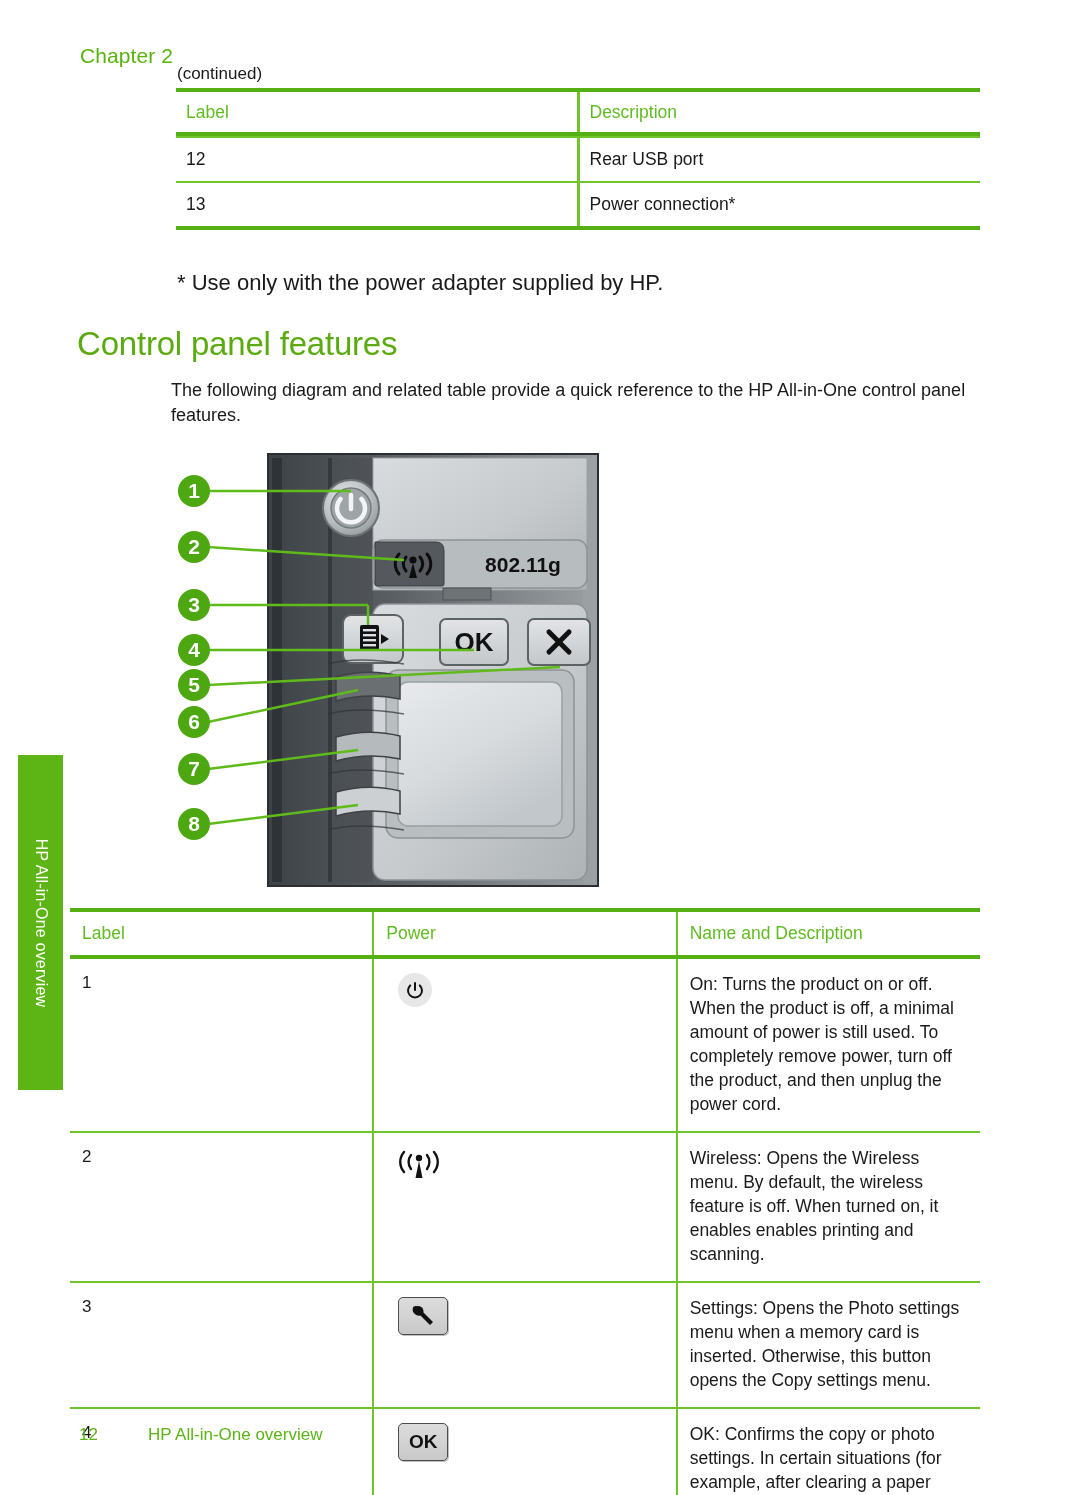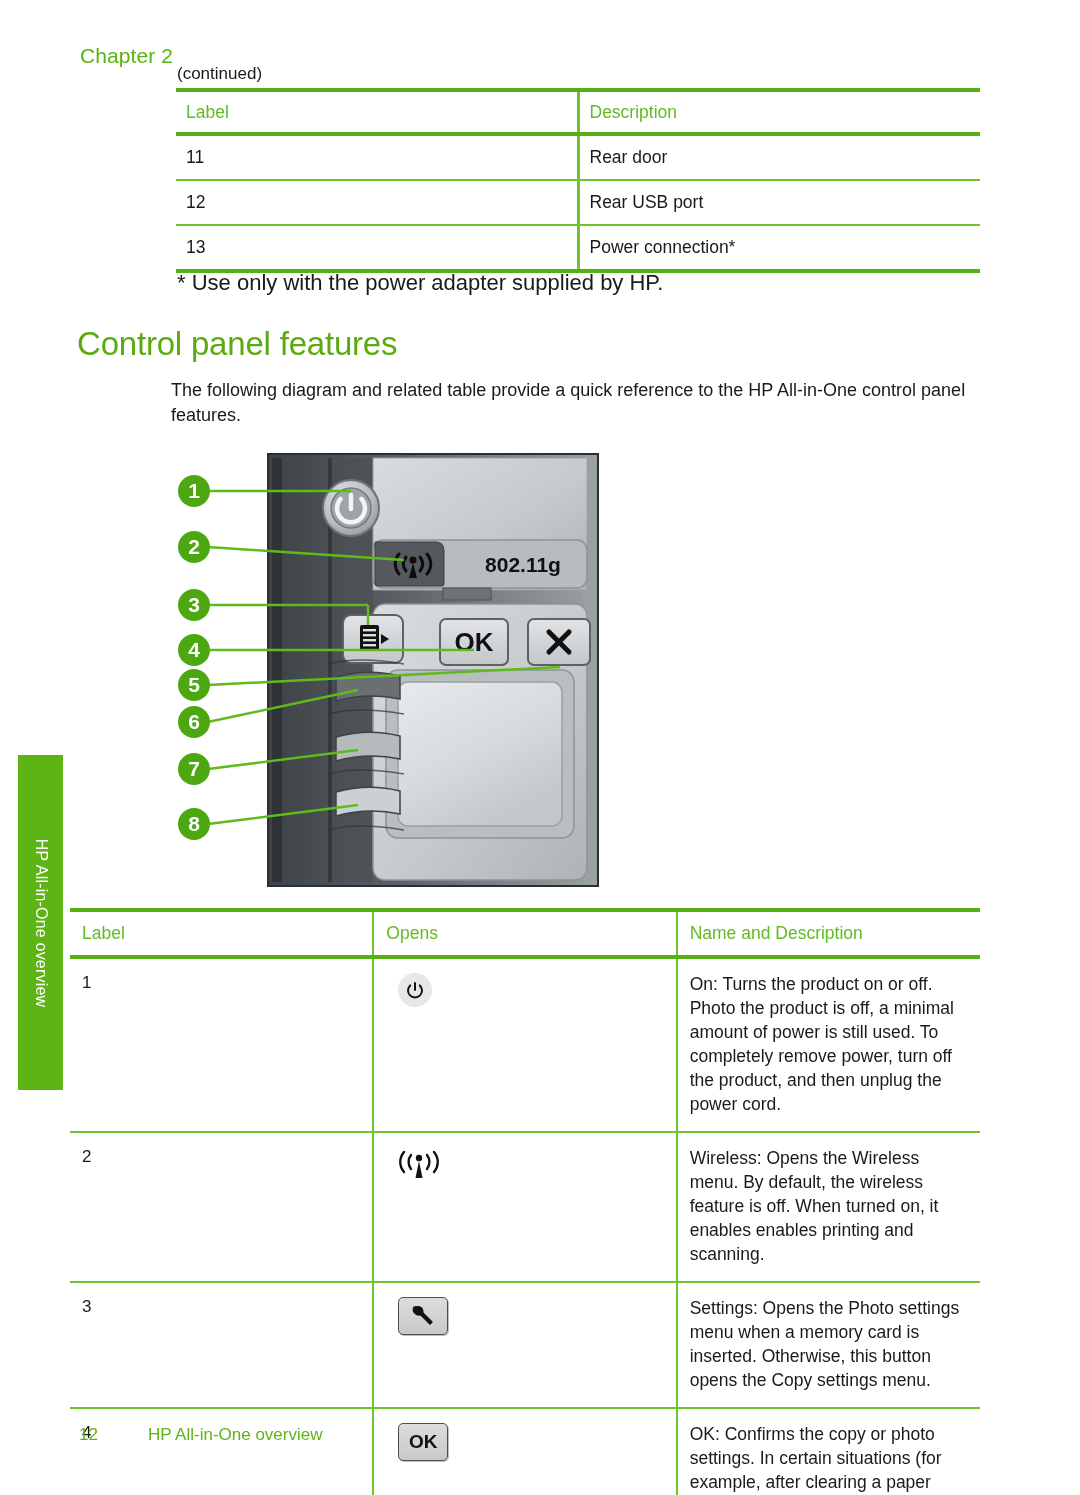--- a/index.html
+++ b/index.html
@@ -218,24 +218,20 @@
     <td colspan="2" class="hline-thick"></td>
   </tr>
   <tr>
     <td class="hdr-cell col-label">Label</td>
     <td class="hdr-cell vdiv">Description</td>
   </tr>
   <tr>
     <td colspan="2" class="hline-thick"></td>
   </tr>
 
-  <tr>
-    <td class="body-cell col-label">11</td>
-    <td class="body-cell vdiv">Rear door</td>
-  </tr>
   <tr>
         <td colspan="2" class="hline-thin"></td>
       </tr>
 
   <tr>
     <td class="body-cell col-label">12</td>
     <td class="body-cell vdiv">Rear USB port</td>
   </tr>
   <tr>
         <td colspan="2" class="hline-thin"></td>
@@ -407,38 +403,38 @@
 </div>
 
 <table class="doc-table" id="table-bottom">
   <tbody>
       <tr>
         <td colspan="3" class="hline-thick"></td>
       </tr>
 
   <tr>
     <td class="hdr-cell col-label">Label</td>
-    <td class="hdr-cell col-icon vdiv">Opens</td>
+    <td class="hdr-cell col-icon vdiv">Power</td>
     <td class="hdr-cell vdiv">Name and Description</td>
   </tr>
   <tr>
         <td colspan="3" class="hline-thick"></td>
       </tr>
 
   <tr>
     <td class="cell-label">1</td>
     <td class="cell-icon vdiv">
       <div class="ic-power-circle">
         <svg width="20" height="20" viewBox="0 0 20 20">
           <path d="M10 3 L10 10" stroke="#111" stroke-width="2" stroke-linecap="round" fill="none"></path>
           <path d="M5.2 5.4 A 7 7 0 1 0 14.8 5.4" stroke="#111" stroke-width="2" stroke-linecap="round" fill="none"></path>
         </svg>
       </div>
     </td>
-    <td class="cell-desc vdiv">On: Turns the product on or off. Photo the product is off, a minimal amount of power is still used. To completely remove power, turn off the product, and then unplug the power cord.</td>
+    <td class="cell-desc vdiv">On: Turns the product on or off. When the product is off, a minimal amount of power is still used. To completely remove power, turn off the product, and then unplug the power cord.</td>
   </tr>
   <tr>
         <td colspan="3" class="hline-thin"></td>
       </tr>
 
   <tr>
     <td class="cell-label">2</td>
     <td class="cell-icon vdiv">
       <svg class="ic-wireless" width="42" height="36" viewBox="0 0 42 36">
         <path d="M6 5 C 1 11, 1 19, 6 25" fill="none" stroke="#111" stroke-width="2.4" stroke-linecap="round"></path>

